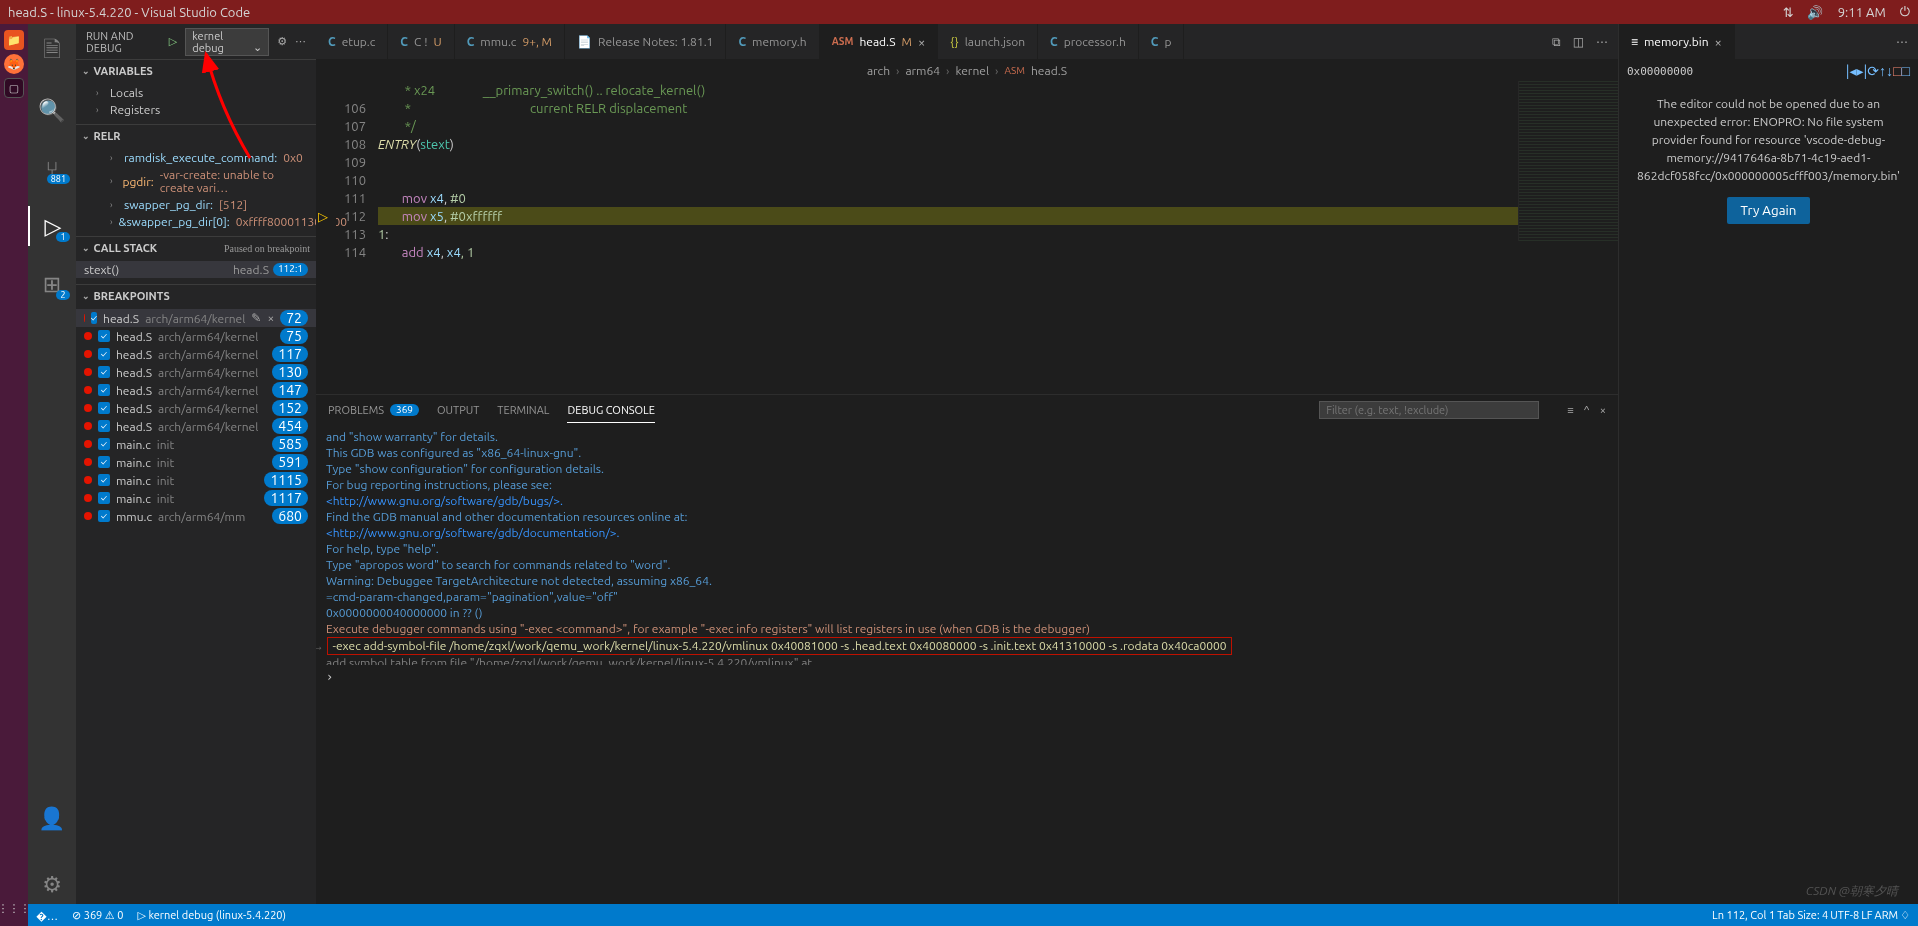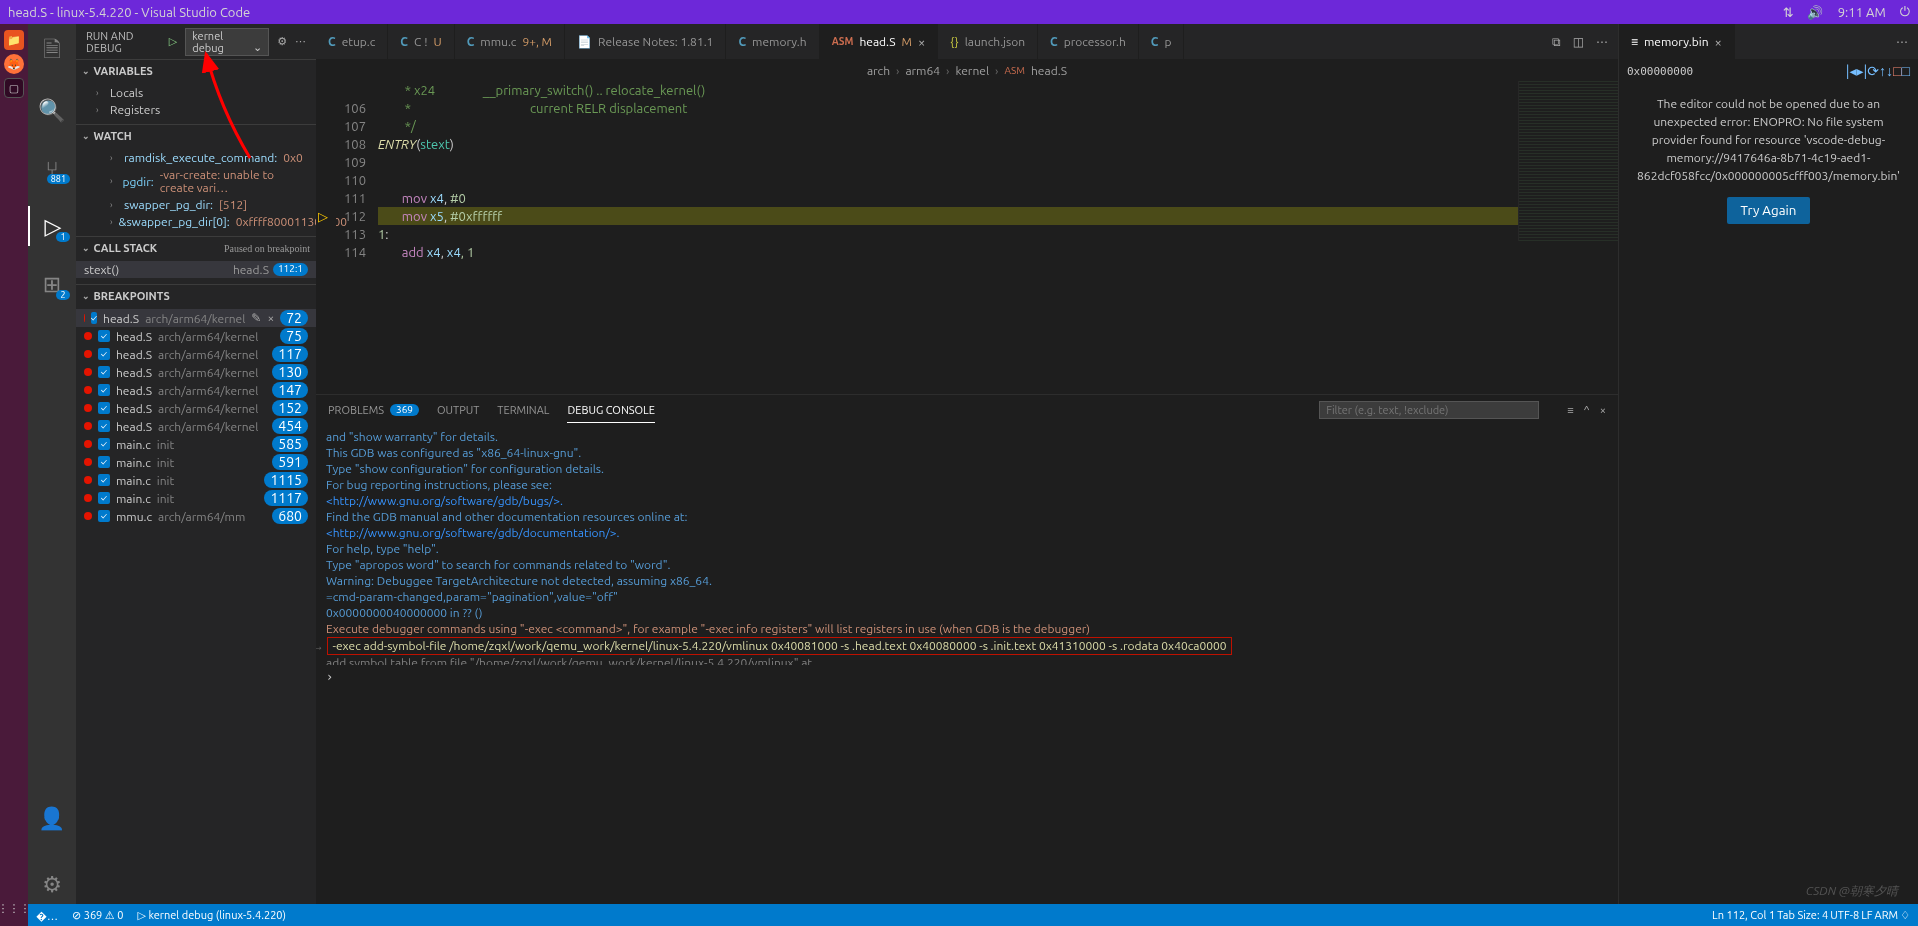--- a/index.html
+++ b/index.html
@@ -1,19 +1,19 @@
 <!DOCTYPE html>
 <html><head>
 <meta charset="utf-8">
 <style>
 * { margin: 0; padding: 0; box-sizing: border-box; font-family: "Segoe UI", Ubuntu, sans-serif; }
 body { background: #1e1e1e; color: #cccccc; font-size: 12px; overflow: hidden; width: 1918px; height: 926px; position: relative; }
 
 
-.ubuntu-topbar { height: 24px; background: #6d28d9; display: flex; align-items: center; padding: 0 8px; color: #d4d4d4; font-size: 13px; }
+.ubuntu-topbar { height: 24px; background: #7f1d1d; display: flex; align-items: center; padding: 0 8px; color: #d4d4d4; font-size: 13px; }
 .ubuntu-topbar .title { flex: 1; }
 .ubuntu-topbar .indicators { display: flex; gap: 14px; align-items: center; }
 
 
 .ubuntu-dock { position: absolute; left: 0; top: 24px; bottom: 0; width: 28px; background: #4a1a3a; display: flex; flex-direction: column; align-items: center; padding-top: 6px; gap: 4px; }
 .dock-icon { width: 20px; height: 20px; border-radius: 4px; display: flex; align-items: center; justify-content: center; font-size: 11px; }
 .dock-icon.files { background: #e95420; }
 .dock-icon.firefox { background: #ff7139; border-radius: 50%; }
 .dock-icon.term { background: #300a24; border: 1px solid #555; }
 .dock-icon.apps { position: absolute; bottom: 8px; }
@@ -191,31 +191,31 @@
           <div class="tree-item">
               <span class="tchev">›</span>
               <span>Registers</span>
             </div>
         </div>
       </div>
 
       <div class="panel-section">
         <div class="panel-header">
             <span class="chev">⌄</span>
-            <span>WATCH</span>
+            <span>RELR</span>
           </div>
         <div class="panel-body mono" id="watch-body">
             <div class="tree-item leaf">
               <span class="tchev">›</span>
               <span style="color:#9cdcfe">ramdisk_execute_command:</span>
               <span style="color:#ce9178"> 0x0</span>
             </div>
             <div class="tree-item leaf">
               <span class="tchev">›</span>
-              <span style="color:#7dd3fc">pgdir:</span>
+              <span style="color:#fdba74">pgdir:</span>
               <span style="color:#ce9178"> -var-create: unable to create vari…</span>
             </div>
             <div class="tree-item leaf">
               <span class="tchev">›</span>
               <span style="color:#9cdcfe">swapper_pg_dir:</span>
               <span style="color:#ce9178"> [512]</span>
             </div>
             <div class="tree-item leaf">
               <span class="tchev">›</span>
               <span style="color:#9cdcfe">&amp;swapper_pg_dir[0]:</span>

